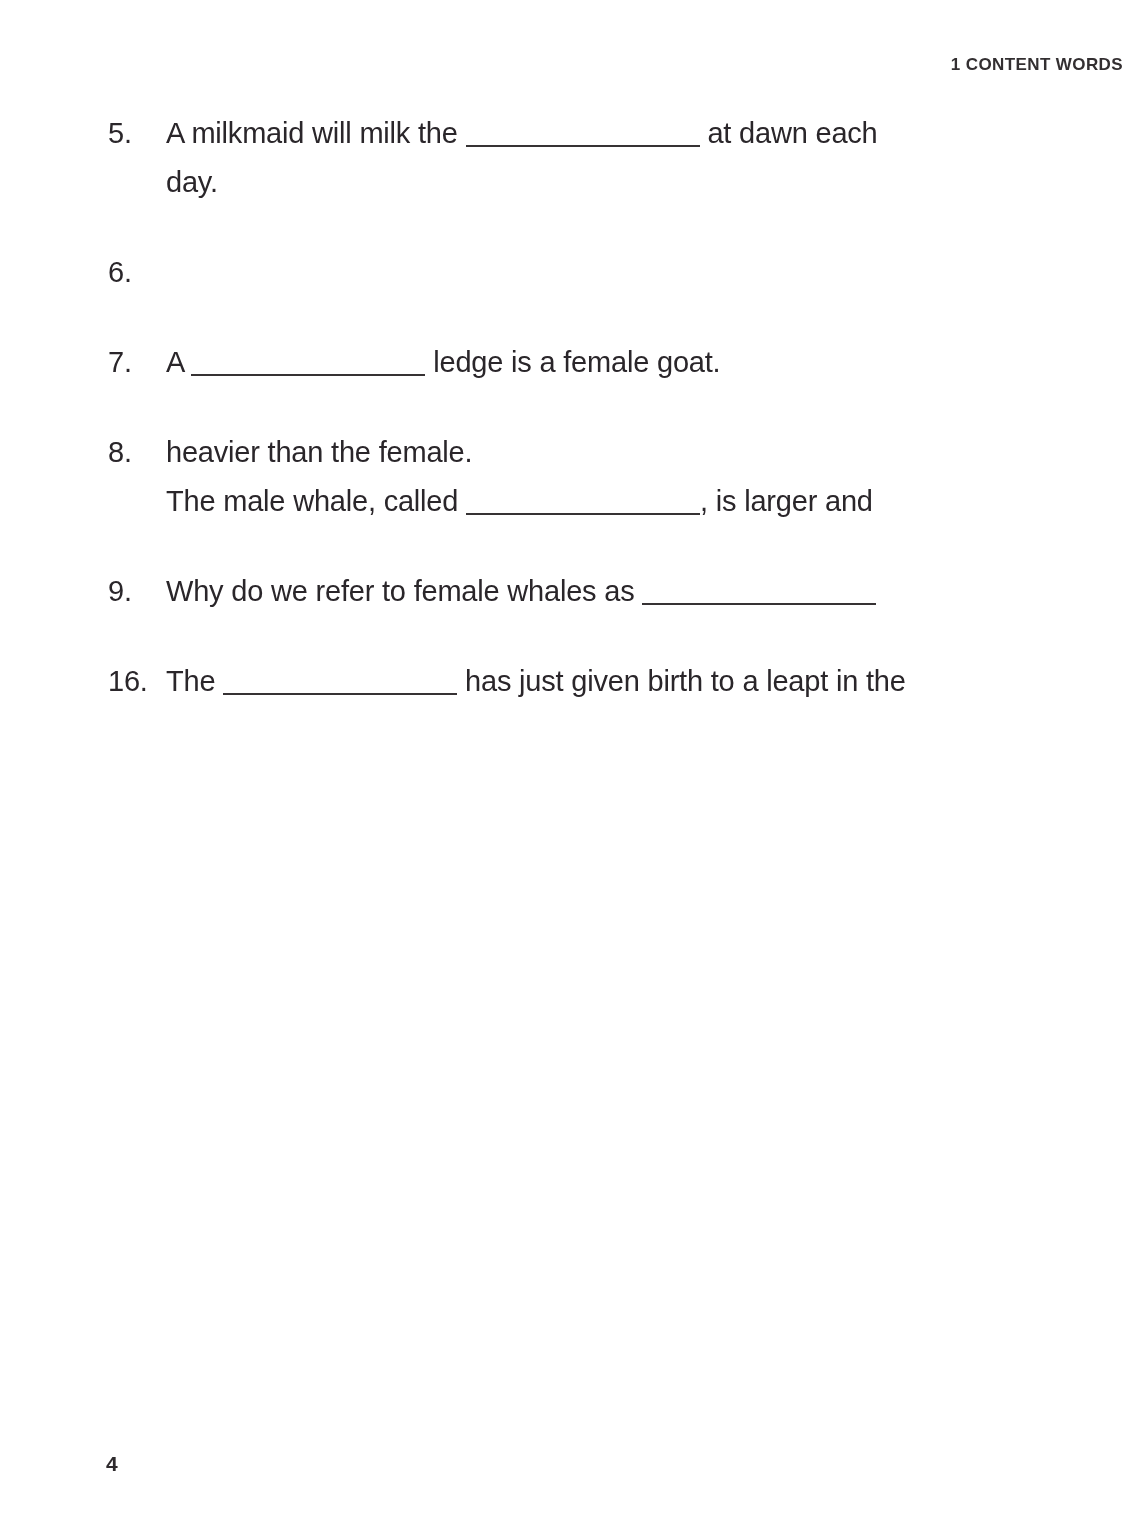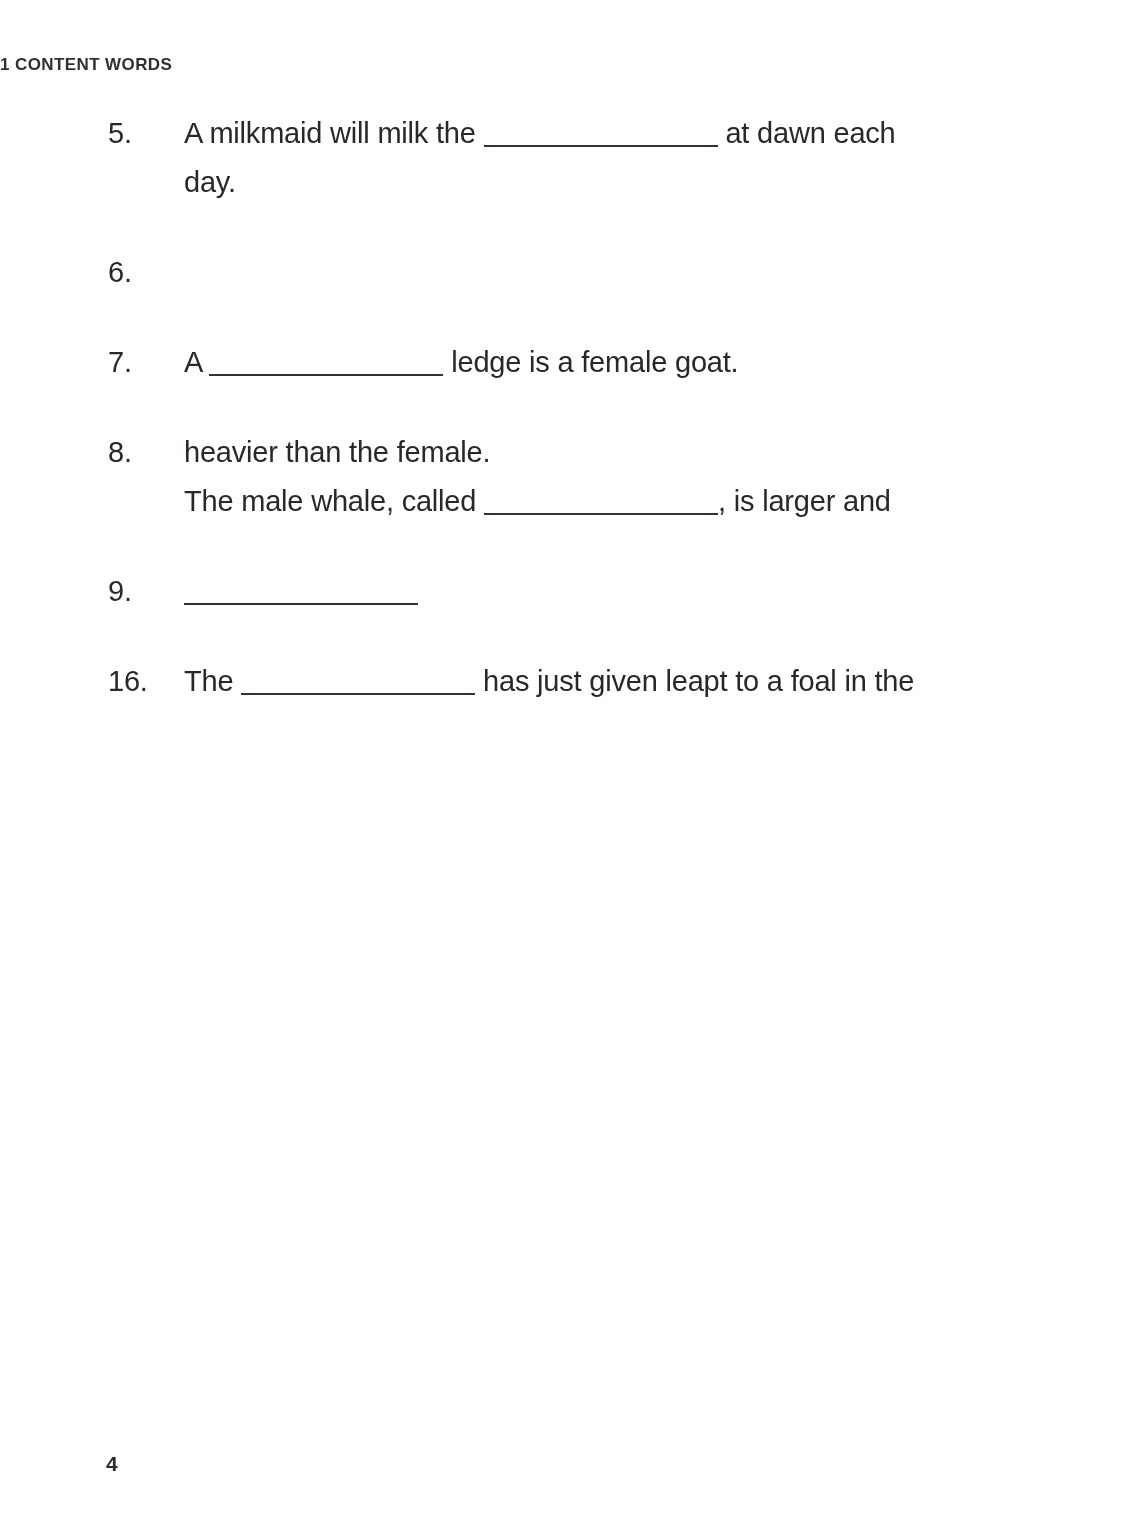--- a/index.html
+++ b/index.html
@@ -10,21 +10,21 @@
   body {
     width: 1123px;
     height: 1536px;
     position: relative;
     overflow: hidden;
     font-family: "Liberation Sans", "DejaVu Sans", sans-serif;
     color: #2a262a;
   }
   .page-header {
     padding-top: 55px;
-    text-align: left;
+    text-align: right;
     font-size: 17px;
     font-weight: bold;
     letter-spacing: 0.4px;
     color: #332f31;
   }
   .questions {
     margin-top: 34px;
     margin-left: 108px;
     width: 960px;
   }
@@ -37,21 +37,20 @@
     flex: 0 0 58px;
     font-size: 29px;
     line-height: 49px;
     letter-spacing: -0.2px;
   }
   .qtext {
     flex: 1 1 auto;
     font-size: 29px;
     line-height: 49px;
     letter-spacing: -0.2px;
-    margin-left: 18px;
   }
   .qline {
     white-space: nowrap;
   }
   .blank {
     display: inline-block;
     width: 234px;
     height: 0;
     border-bottom: 2.5px solid #363234;
     vertical-align: -4px;
@@ -97,26 +96,26 @@
     <div class="qnum">8.</div>
     <div class="qtext">
       <div class="qline">heavier than the female.</div>
       <div class="qline"><span>The male whale, called </span><span class="blank"></span><span>, is larger and</span></div>
     </div>
   </div>
 
   <div class="question">
     <div class="qnum">9.</div>
     <div class="qtext">
-      <div class="qline"><span class="blank"></span></div>
+      <div class="qline"><span>Why do we refer to female whales as </span><span class="blank"></span></div>
     </div>
   </div>
 
   <div class="question">
     <div class="qnum">16.</div>
     <div class="qtext">
-      <div class="qline"><span>The </span><span class="blank"></span><span> has just given leapt to a foal in the</span></div>
+      <div class="qline"><span>The </span><span class="blank"></span><span> has just given birth to a leapt in the</span></div>
     </div>
   </div>
 
 </div>
 
 <div class="page-number">4</div>
 
 </body></html>

